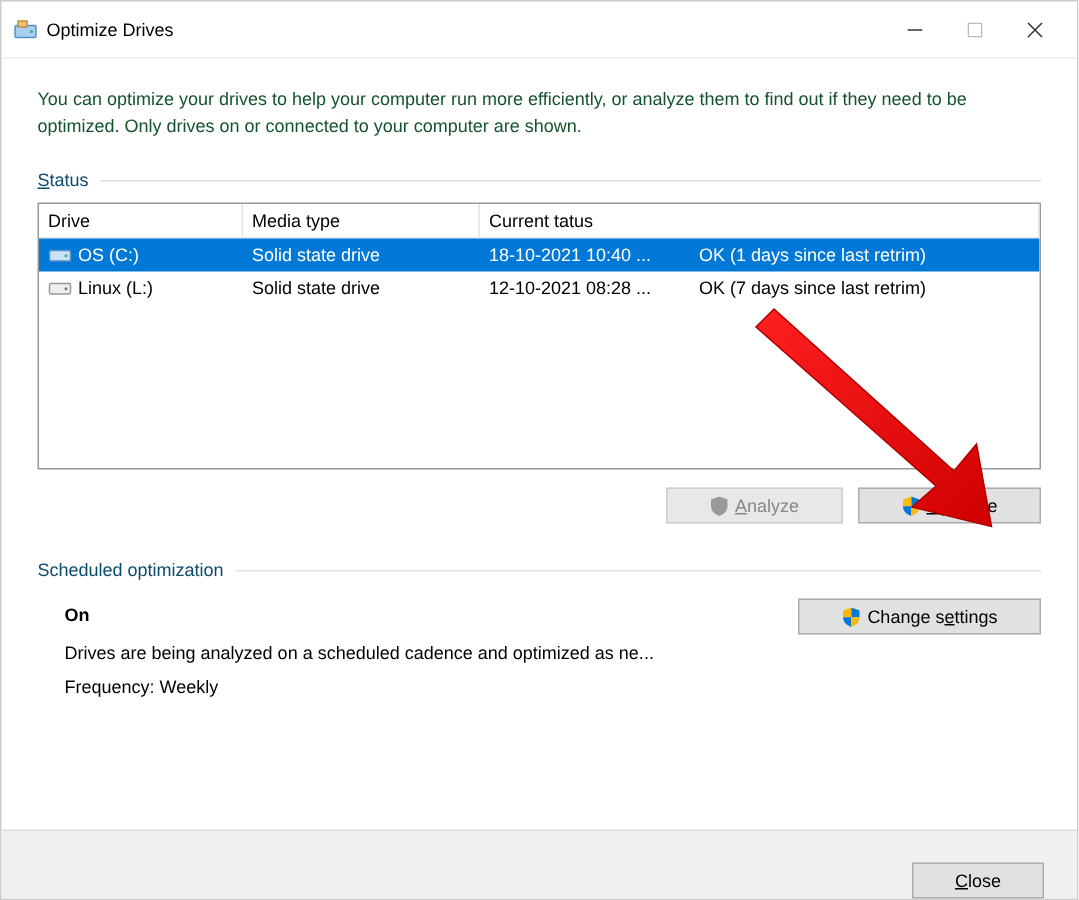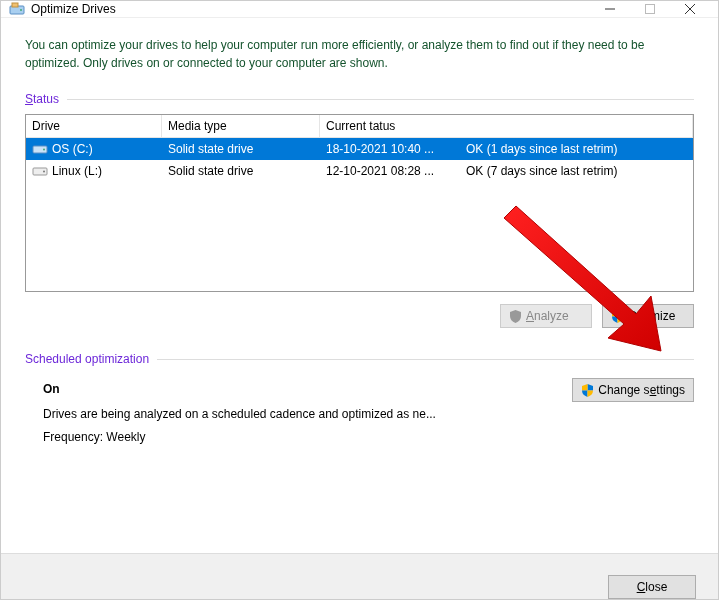--- a/index.html
+++ b/index.html
@@ -18,21 +18,21 @@
     .window {
       width: 719px;
       height: 600px;
       border: 1px solid #ccc;
       background: #fff;
       display: flex;
       flex-direction: column;
       position: relative;
     }
     .titlebar {
-      height: 17px;
+      height: 38px;
       display: flex;
       align-items: center;
       padding: 0 8px;
       border-bottom: 1px solid #eee;
     }
     .titlebar-icon {
       width: 16px;
       height: 16px;
       margin-right: 6px;
     }
@@ -63,21 +63,21 @@
       flex-direction: column;
     }
     .description {
       font-size: 12px;
       color: #14532d;
       line-height: 1.5;
       margin-bottom: 20px;
     }
     .section-label {
       font-size: 12px;
-      color: #6d28d9;
+      color: #0c4a6e;
       display: flex;
       align-items: center;
       margin-bottom: 8px;
     }
     .section-label .underline {
       text-decoration: underline;
     }
     .section-label .line {
       flex: 1;
       height: 1px;
@@ -133,26 +133,26 @@
     .button-row {
       display: flex;
       justify-content: flex-end;
       gap: 10px;
       margin-top: 12px;
       margin-bottom: 24px;
     }
     .btn {
       min-width: 92px;
       height: 24px;
-      padding: 0 8px;
+      padding: 0 28px;
       font-size: 12px;
       font-family: inherit;
       display: flex;
       align-items: center;
-      justify-content: flex-start;
+      justify-content: space-between;
       gap: 4px;
       background: #e1e1e1;
       border: 1px solid #adadad;
       cursor: pointer;
     }
     .btn.disabled {
       color: #888;
       background: #e8e8e8;
       border: 1px solid #ccc;
       cursor: default;

